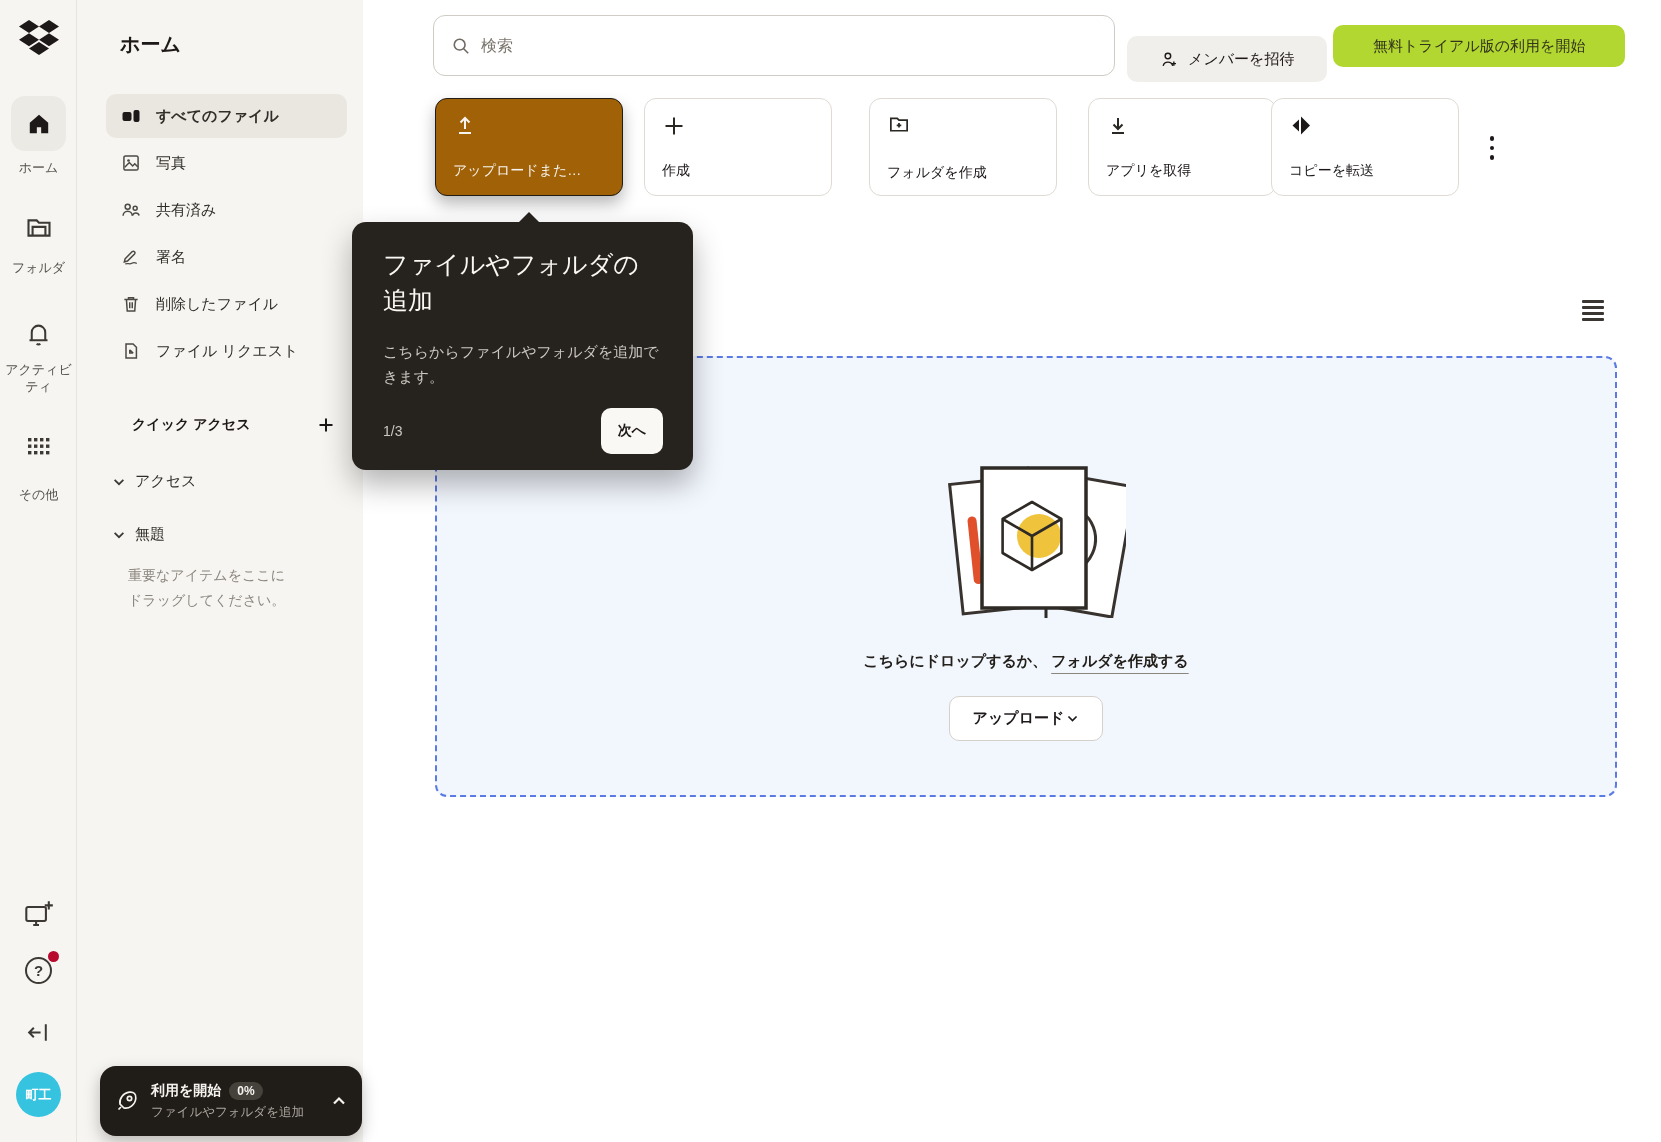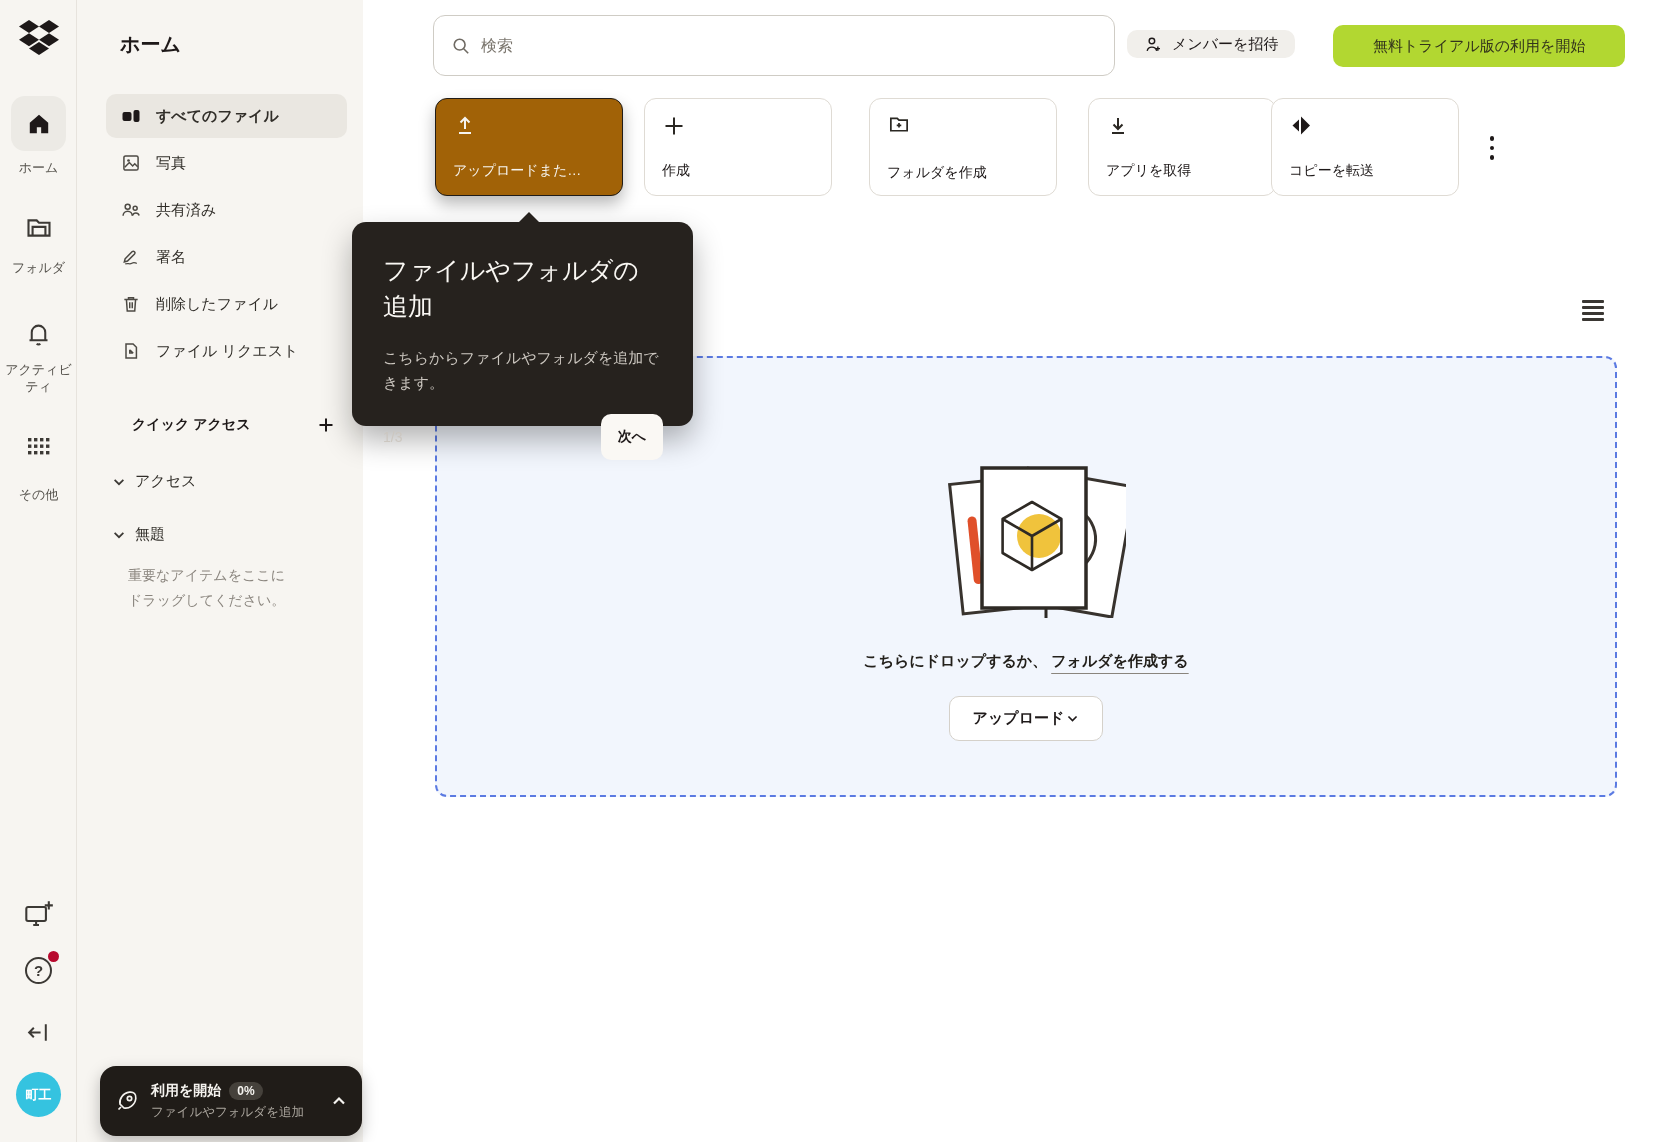--- a/index.html
+++ b/index.html
@@ -66,21 +66,21 @@
   
   .main { position: absolute; left: 363px; top: 0; right: 0; bottom: 0; background: #fff; }
 
   .search-box { position: absolute; left: 433px; top: 15px; width: 682px; height: 61px;
     border: 1.5px solid #cfccc5; border-radius: 12px; background: #fff; display: flex;
     align-items: center; padding: 0 18px; gap: 11px; }
   .search-box input { border: none; outline: none; flex: 1; font-size: 16px; color: #1e1919;
     font-family: inherit; background: transparent; }
   .search-box input::placeholder { color: #7b766e; }
 
-  .invite-btn { position: absolute; left: 1127px; top: 30px; height: 28px; padding: 0 17px;
+  .invite-btn { position: absolute; left: 1127px; top: 36px; height: 46px; padding: 0 33px;
     background: #f1efeb; border-radius: 10px; display: flex; align-items: center; gap: 9px;
     font-size: 15px; color: #1e1919; cursor: pointer; }
   .trial-btn { position: absolute; left: 1333px; top: 25px; height: 42px; padding: 0 40px;
     background: #b2d731; border-radius: 10px; display: flex; align-items: center;
     font-size: 15px; font-weight: 500; color: #33341c; cursor: pointer; }
 
   .action-card { position: absolute; top: 98px; width: 188px; height: 98px; border-radius: 12px;
     background: #fff; border: 1.5px solid #dfdbd4; padding: 15px 17px; display: flex;
     flex-direction: column; justify-content: space-between; cursor: pointer; }
   .action-card .card-label { font-size: 14px; color: #1e1919; white-space: nowrap; overflow: hidden; }
@@ -108,22 +108,22 @@
     display: flex; flex-direction: column; align-items: center; padding-top: 90px; }
   .dz-text { margin-top: 34px; display: flex; align-items: center; gap: 4px;
     font-size: 15px; font-weight: 700; color: #23201b; }
   .dz-link { text-decoration: underline; text-underline-offset: 7px;
     text-decoration-color: #8a857d; text-decoration-thickness: 1px; cursor: pointer; color: #23201b; }
   .dz-upload-btn { margin-top: 25px; height: 45px; padding: 0 23px; background: #fff;
     border: 1.5px solid #d5d1ca; border-radius: 10px; display: flex; align-items: center;
     gap: 2px; font-size: 15px; font-weight: 700; color: #1e1919; cursor: pointer; }
 
   
-  .tooltip { position: absolute; left: 352px; top: 222px; width: 341px; height: 204px;
-    background: #26221e; border-radius: 14px; padding: 30px 30px 22px 31px; z-index: 5;
+  .tooltip { position: absolute; left: 352px; top: 222px; width: 341px; height: 248px;
+    background: #26221e; border-radius: 14px; padding: 24px 30px 22px 31px; z-index: 5;
     box-shadow: 0 14px 30px rgba(0,0,0,.30); }
   .tooltip .caret { position: absolute; top: -10px; left: 166px; width: 0; height: 0;
     border-left: 11px solid transparent; border-right: 11px solid transparent;
     border-bottom: 11px solid #26221e; }
   .tt-title { font-size: 25px; line-height: 36px; font-weight: 400; color: #faf8f4; }
   .tt-body { margin-top: 21px; font-size: 15px; line-height: 25px; color: #ccc7c0; }
   .tt-footer { margin-top: 19px; display: flex; align-items: center; justify-content: space-between; }
   .tt-step { font-size: 14px; color: #ccc7c0; }
   .tt-next { background: #faf8f4; color: #1e1919; border-radius: 10px; padding: 14px 17px;
     font-size: 14px; font-weight: 600; cursor: pointer; }

